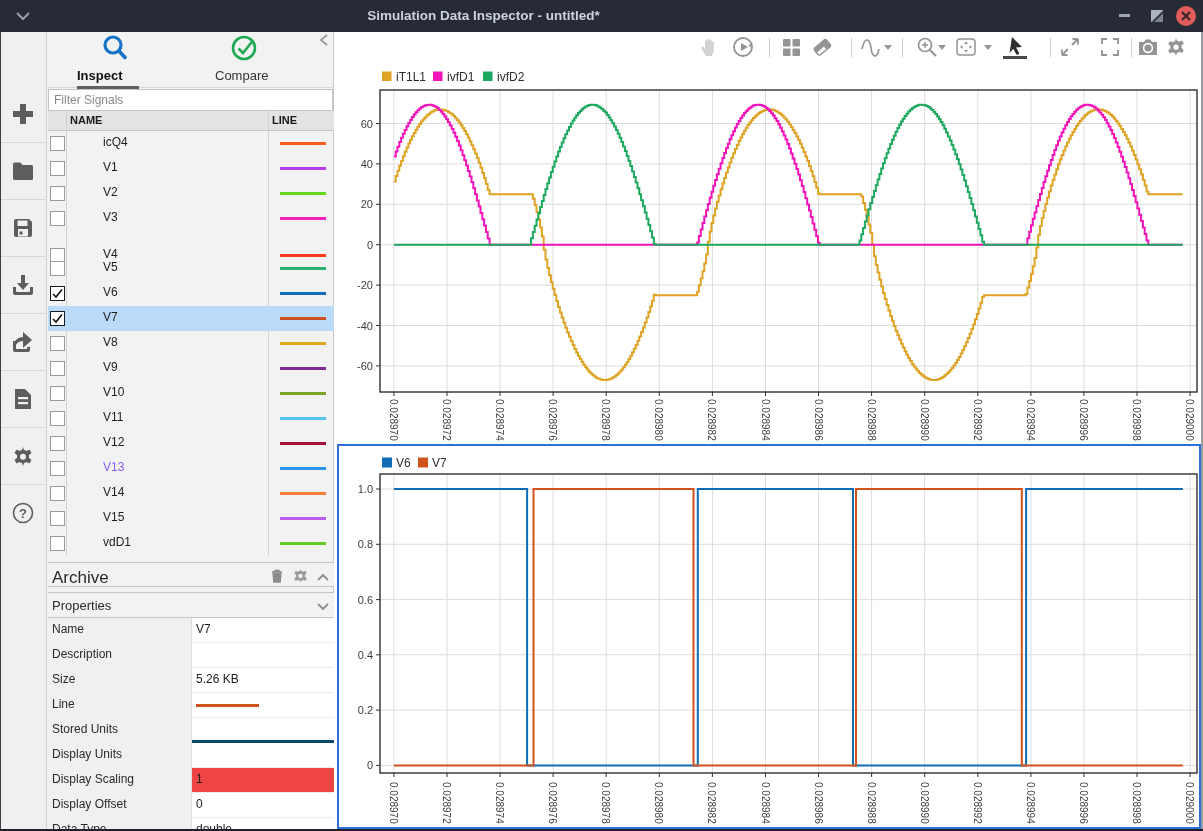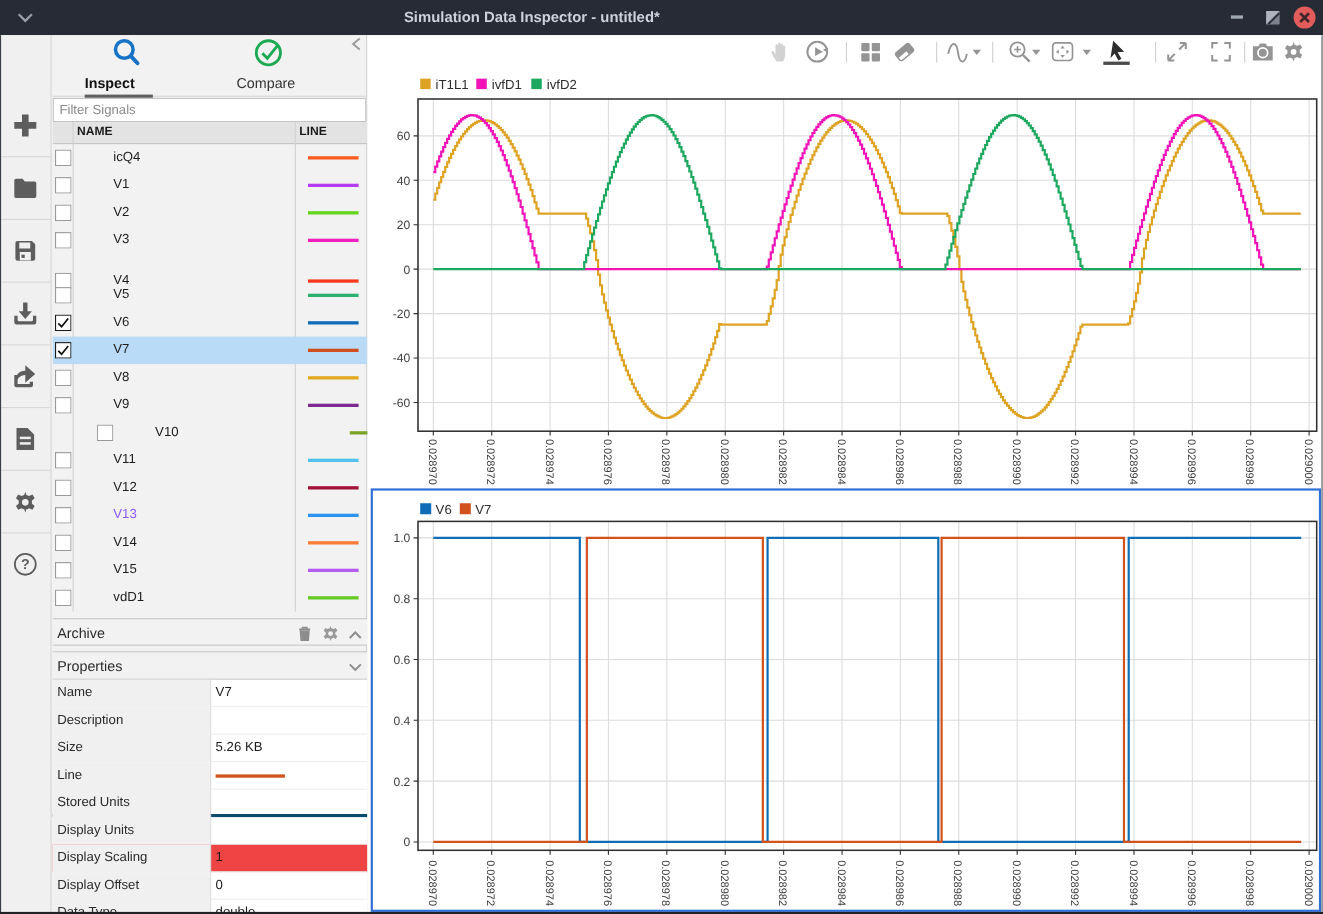--- a/index.html
+++ b/index.html
@@ -157,21 +157,21 @@
     <div style="position:absolute;left:55px;top:4px;font-size:12px;color:#1d1d1d">V8</div>
     <div style="position:absolute;left:232px;top:11px;width:46px;height:3px;background:#e2a91e"></div>
   </div>
 <div style="position:absolute;left:48px;top:356px;width:286px;height:25px;">
     <svg width="15" height="15" style="position:absolute;left:2px;top:5px">
       <rect x="0.5" y="0.5" width="14" height="14" fill="#fff" stroke="#9a9a9a" stroke-width="1"></rect>
     </svg>
     <div style="position:absolute;left:55px;top:4px;font-size:12px;color:#1d1d1d">V9</div>
     <div style="position:absolute;left:232px;top:11px;width:46px;height:3px;background:#7e2a92"></div>
   </div>
-<div style="position:absolute;left:48px;top:381px;width:252px;height:25px;margin-left:38px;">
+<div style="position:absolute;left:48px;top:381px;width:252px;height:25px;">
     <svg width="15" height="15" style="position:absolute;left:2px;top:5px">
       <rect x="0.5" y="0.5" width="14" height="14" fill="#fff" stroke="#9a9a9a" stroke-width="1"></rect>
     </svg>
     <div style="position:absolute;left:55px;top:4px;font-size:12px;color:#1d1d1d">V10</div>
     <div style="position:absolute;left:232px;top:11px;width:46px;height:3px;background:#7aa428"></div>
   </div>
 <div style="position:absolute;left:48px;top:406px;width:286px;height:25px;">
     <svg width="15" height="15" style="position:absolute;left:2px;top:5px">
       <rect x="0.5" y="0.5" width="14" height="14" fill="#fff" stroke="#9a9a9a" stroke-width="1"></rect>
     </svg>
@@ -208,21 +208,21 @@
   </div>
 <div style="position:absolute;left:48px;top:531px;width:286px;height:25px;">
     <svg width="15" height="15" style="position:absolute;left:2px;top:5px">
       <rect x="0.5" y="0.5" width="14" height="14" fill="#fff" stroke="#9a9a9a" stroke-width="1"></rect>
     </svg>
     <div style="position:absolute;left:55px;top:4px;font-size:12px;color:#1d1d1d">vdD1</div>
     <div style="position:absolute;left:232px;top:11px;width:46px;height:3px;background:#66cb24"></div>
   </div>
 
 <div class="abs" style="left:48px;top:562px;width:286px;height:25px;background:#f2f2f2;border-top:1px solid #c6c6c6;border-bottom:1px solid #c6c6c6">
- <div class="abs" style="left:4px;top:5px;font-size:13px;color:#2a2a2a">Archive</div>
+ <div class="abs" style="left:4px;top:5px;font-size:17px;color:#2a2a2a">Archive</div>
  <svg width="14" height="15" style="position:absolute;left:222px;top:5px">
       <path d="M2 4 h10 M5 4 v-1.5 h4 v1.5 M3 4 l0.8 10 h6.4 L11 4" fill="none" stroke="#8c8c8c" stroke-width="1.4"></path>
       <path d="M3.4 5 h7.2 l-0.7 9 h-5.8 z" fill="#8c8c8c"></path>
     </svg>
  <svg width="19" height="19" viewBox="0 0 26 26" style="position:absolute;left:243px;top:3px">
       <path d="M13 4 l1 3 a6.5 6.5 0 0 1 2.5 1 l3-1.4 2 3.4 -2.6 2.2 a6.5 6.5 0 0 1 0 2.6 l2.6 2.2 -2 3.4 -3-1.4 a6.5 6.5 0 0 1 -2.5 1 l-1 3 h-0 l-1-3 a6.5 6.5 0 0 1 -2.5 -1 l-3 1.4 -2-3.4 2.6-2.2 a6.5 6.5 0 0 1 0-2.6 L4.5 10 l2-3.4 3 1.4 a6.5 6.5 0 0 1 2.5 -1 z" fill="#9a9a9a"></path>
       <circle cx="13" cy="13.7" r="3" fill="#f2f2f2"></circle>
     </svg>
  <svg width="14" height="10" style="position:absolute;left:268px;top:9px">
       <path d="M2 8 l5-5 5 5" fill="none" stroke="#8c8c8c" stroke-width="1.8"></path>

